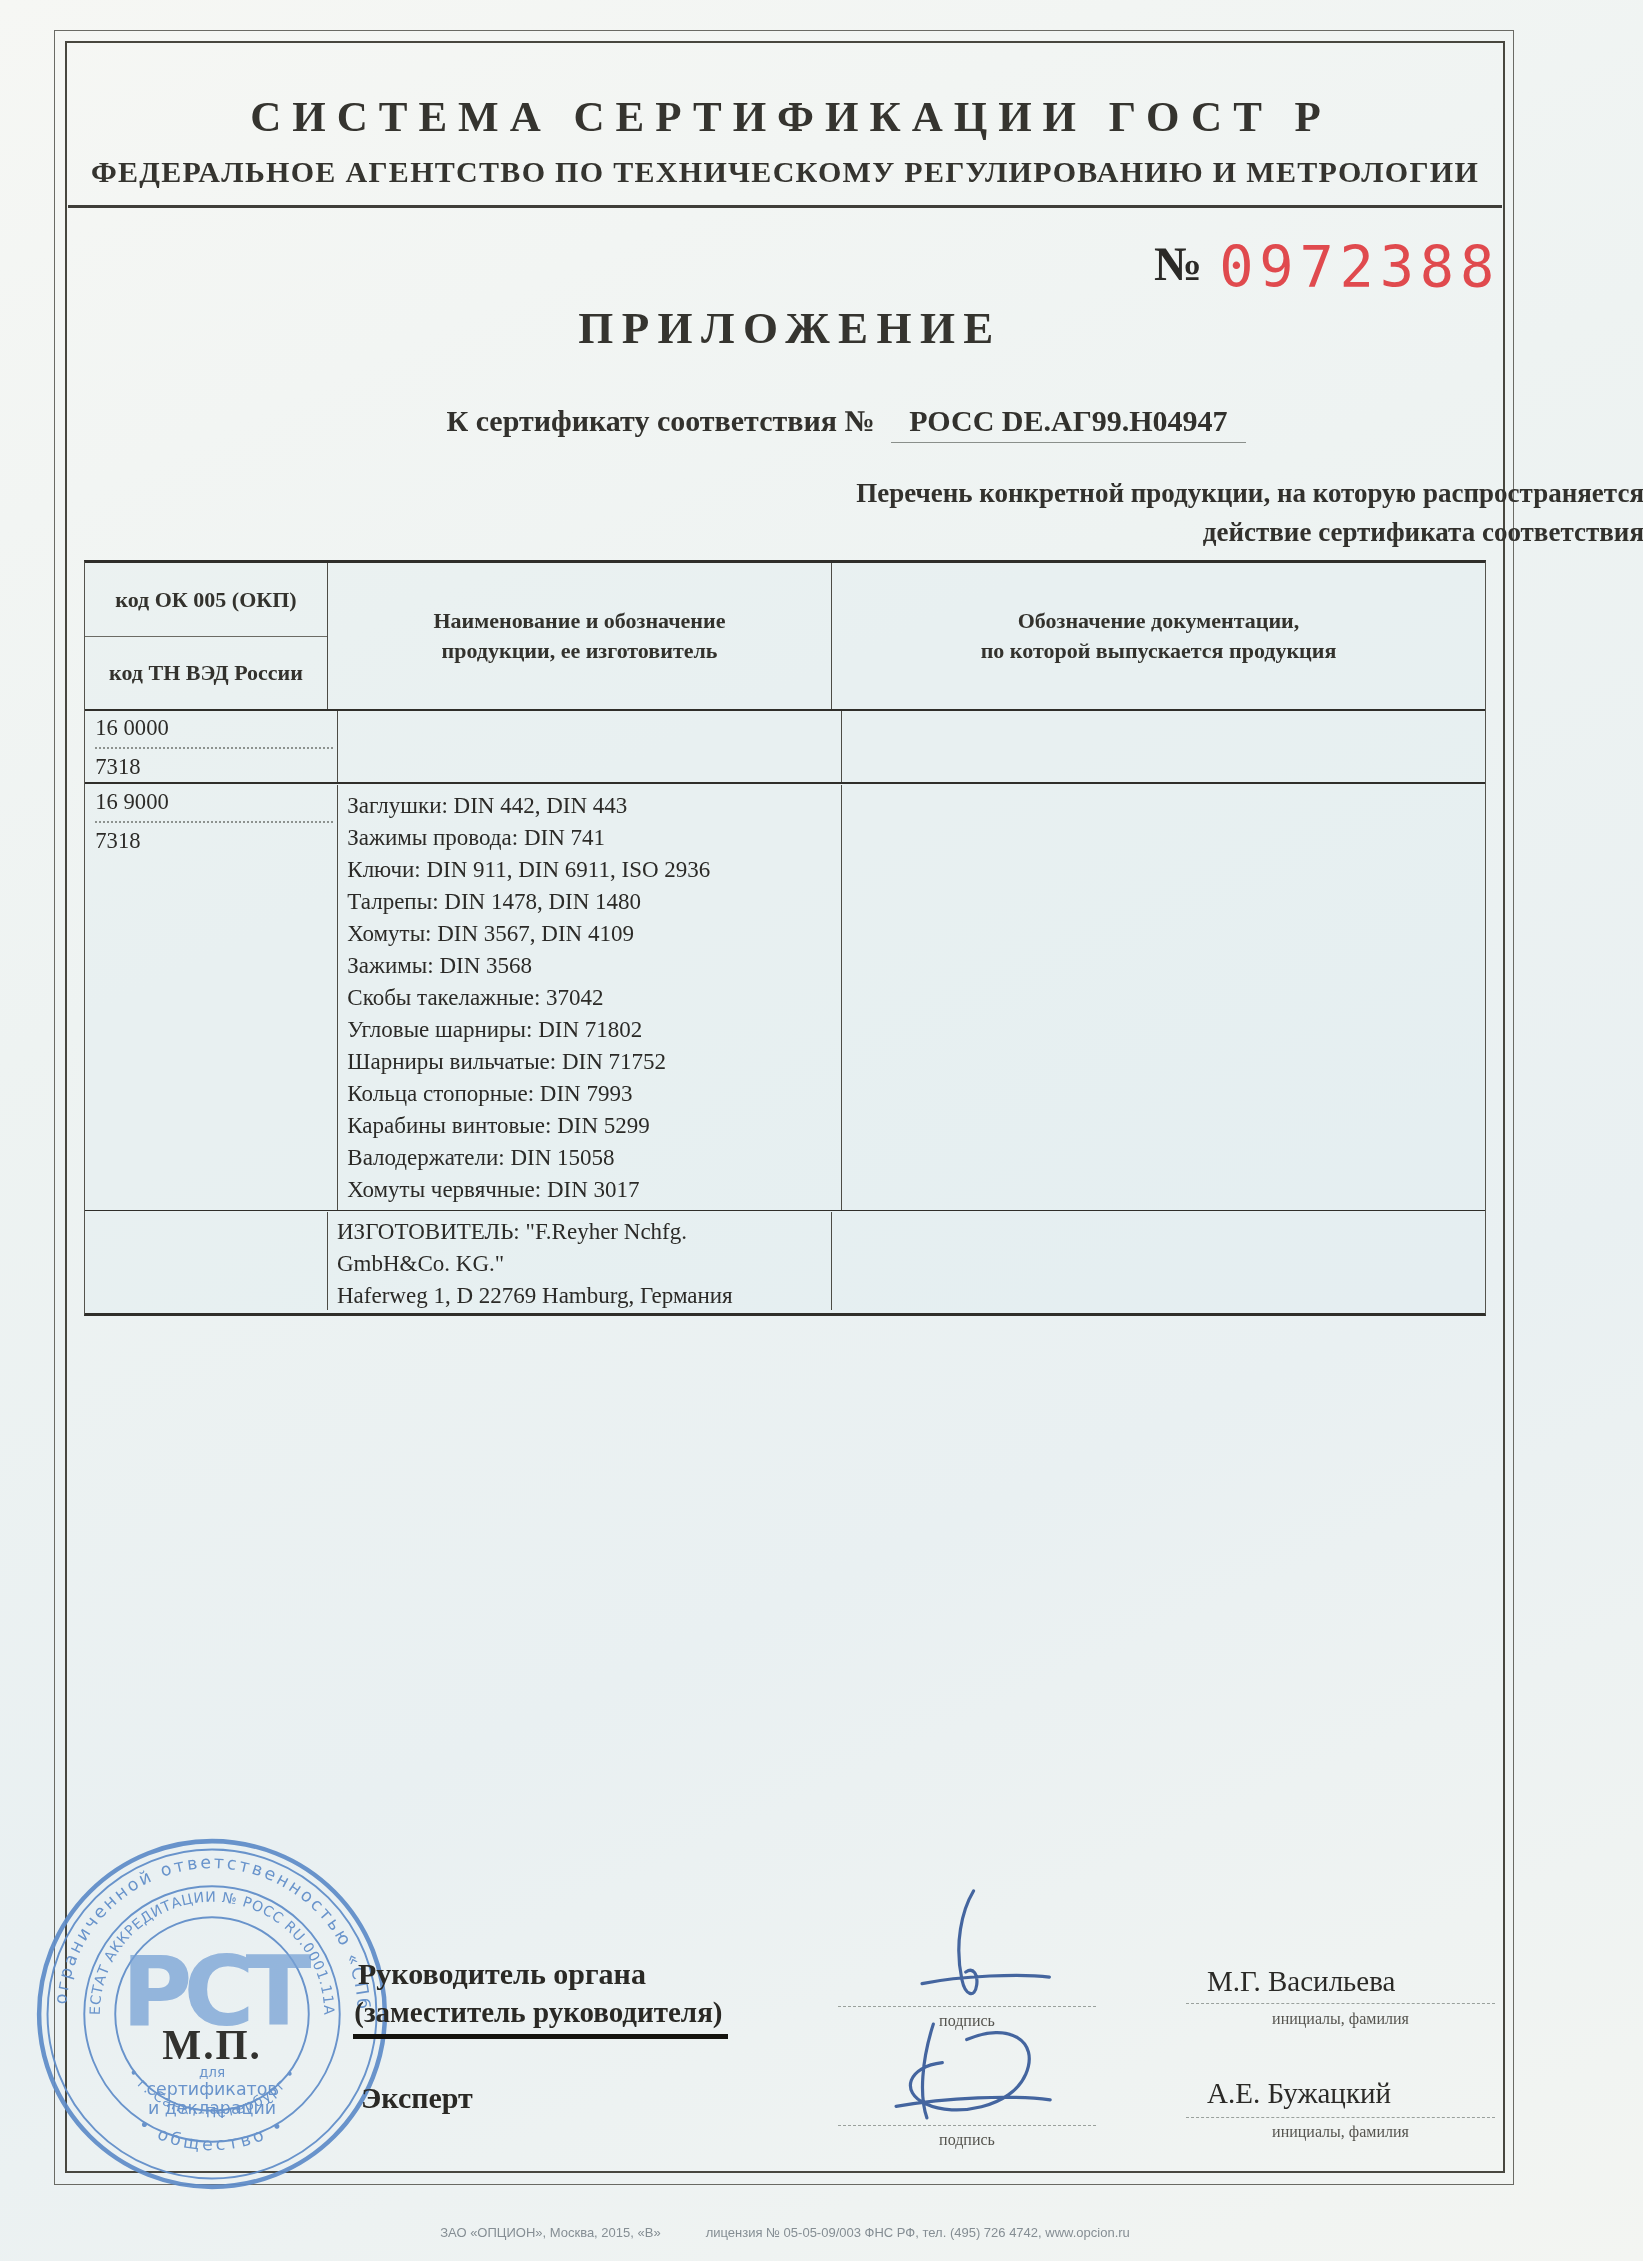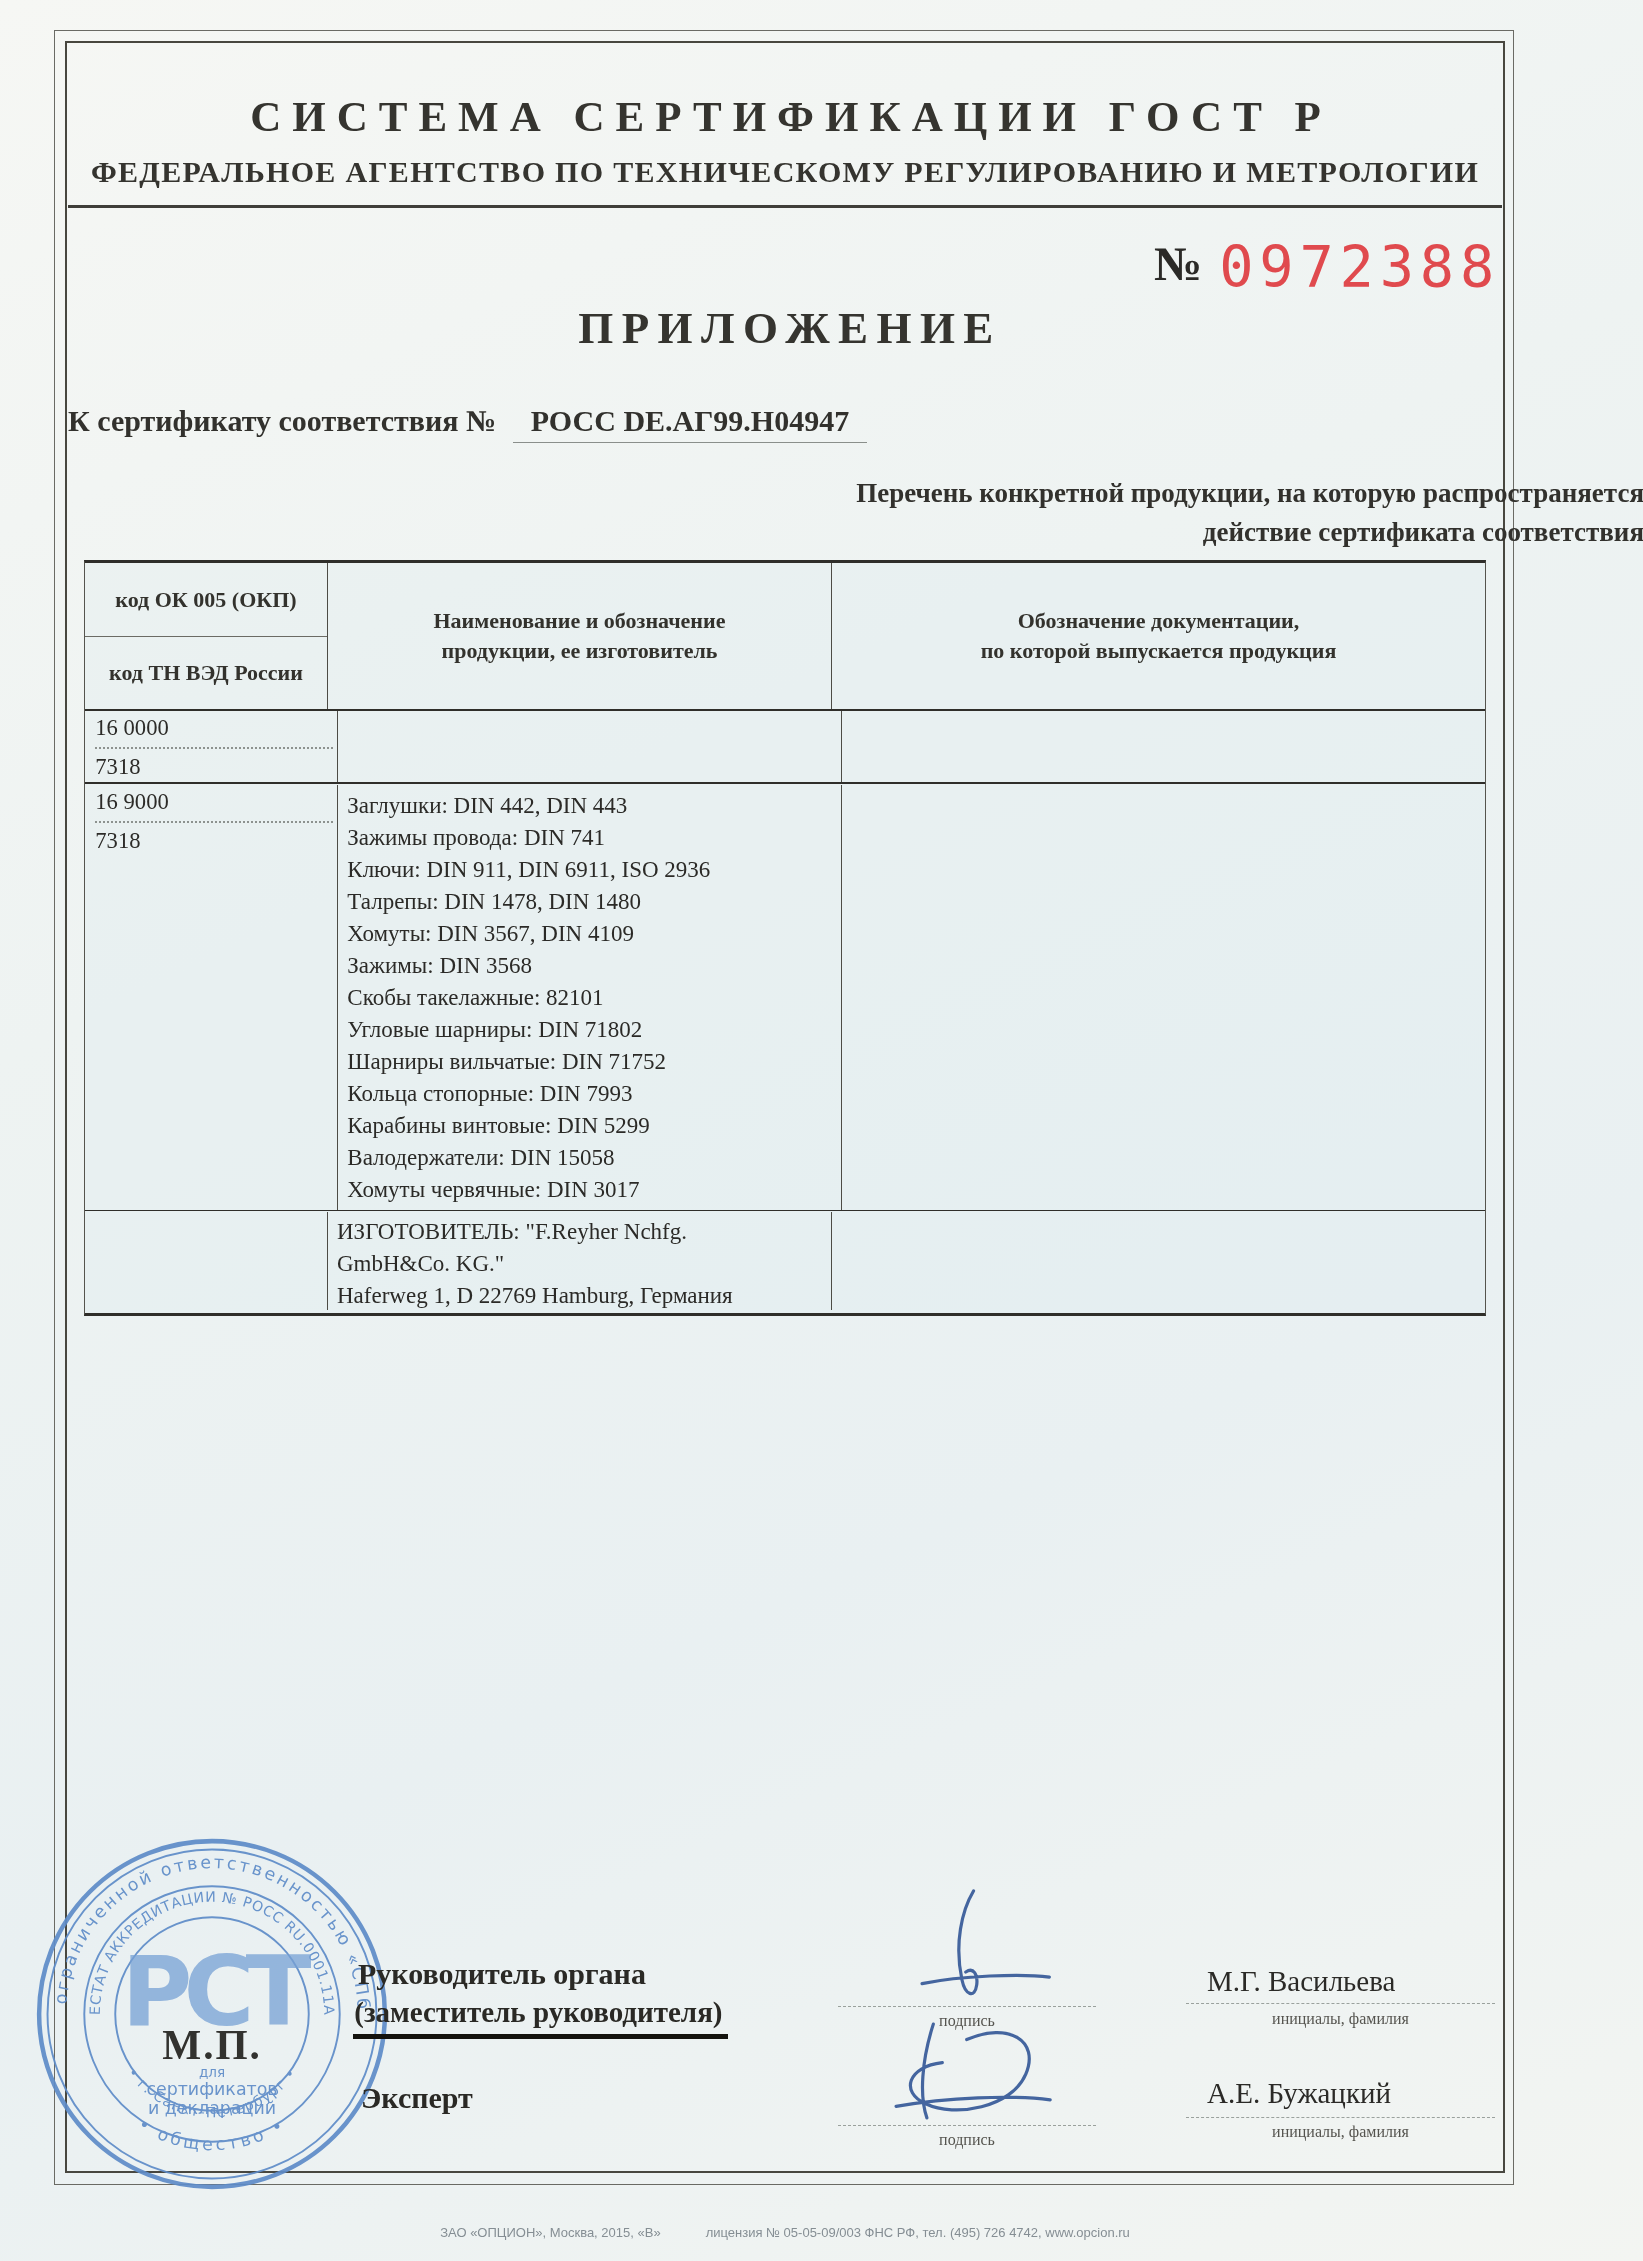--- a/index.html
+++ b/index.html
@@ -19,21 +19,21 @@
   .hdr-1{top:92px;font-size:43px;letter-spacing:11px;padding-left:6px;}
   .hdr-2{top:155px;font-size:30px;letter-spacing:1.3px;}
   .hdr-rule{position:absolute;left:68px;top:205px;width:1434px;height:2.6px;background:#3f3e39;}
 
   .docnum{position:absolute;left:1154px;top:240px;display:flex;align-items:flex-start;}
   .docnum .no-sign{font-size:48px;font-weight:bold;color:#2b2a27;margin-right:17px;line-height:1;}
   .docnum .digits{font-family:"DejaVu Sans Mono",monospace;font-size:57px;line-height:0.95;color:#e04a4e;letter-spacing:5.8px;}
 
   .title{position:absolute;left:258px;top:302px;width:1064px;text-align:center;font-size:45px;font-weight:bold;letter-spacing:8.4px;color:#35342f;}
 
-  .certline{position:absolute;left:68px;top:404px;width:1508px;text-align:left;font-size:30px;font-weight:bold;color:#32312d;}
+  .certline{position:absolute;left:68px;top:404px;width:1508px;text-align:center;font-size:30px;font-weight:bold;color:#32312d;padding-left:24px;}
   .certline .cert-no{display:inline-block;border-bottom:1.9px solid #8a8f8b;padding:0 18px 3.9px 18px;margin-left:9px;}
 
   .subtitle{position:absolute;left:68px;top:474px;width:1576px;text-align:right;font-size:27px;font-weight:bold;line-height:39px;color:#32312d;}
 
   
   .ptable{position:absolute;left:84px;top:560px;width:1400px;height:750px;
     border-top:3.2px solid #2f2e2a;border-bottom:3.2px solid #2f2e2a;
     border-left:1.3px solid #55544e;border-right:1.3px solid #55544e;
     background:rgba(214,232,238,0.22);}
   .trow{position:absolute;left:0;width:100%;display:flex;}
@@ -150,21 +150,21 @@
         <div>7318</div>
       </div>
       <div class="c2">
         <div class="prodlist">
           <div>Заглушки: DIN 442, DIN 443</div>
           <div>Зажимы провода: DIN 741</div>
           <div>Ключи: DIN 911, DIN 6911, ISO 2936</div>
           <div>Талрепы: DIN 1478, DIN 1480</div>
           <div>Хомуты: DIN 3567, DIN 4109</div>
           <div>Зажимы: DIN 3568</div>
-          <div>Скобы такелажные: 82101</div>
+          <div>Скобы такелажные: 37042</div>
           <div>Угловые шарниры: DIN 71802</div>
           <div>Шарниры вильчатые: DIN 71752</div>
           <div>Кольца стопорные: DIN 7993</div>
           <div>Карабины винтовые: DIN 5299</div>
           <div>Валодержатели: DIN 15058</div>
           <div>Хомуты червячные: DIN 3017</div>
         </div>
       </div>
       <div class="c3"></div>
     </div>

